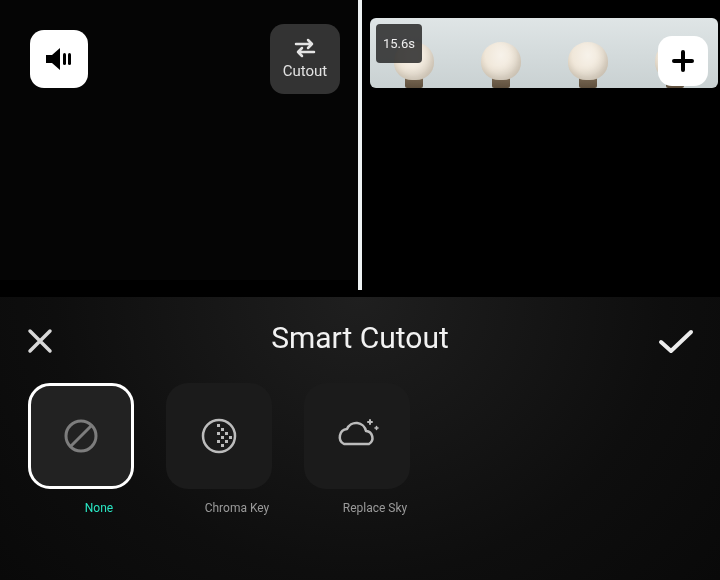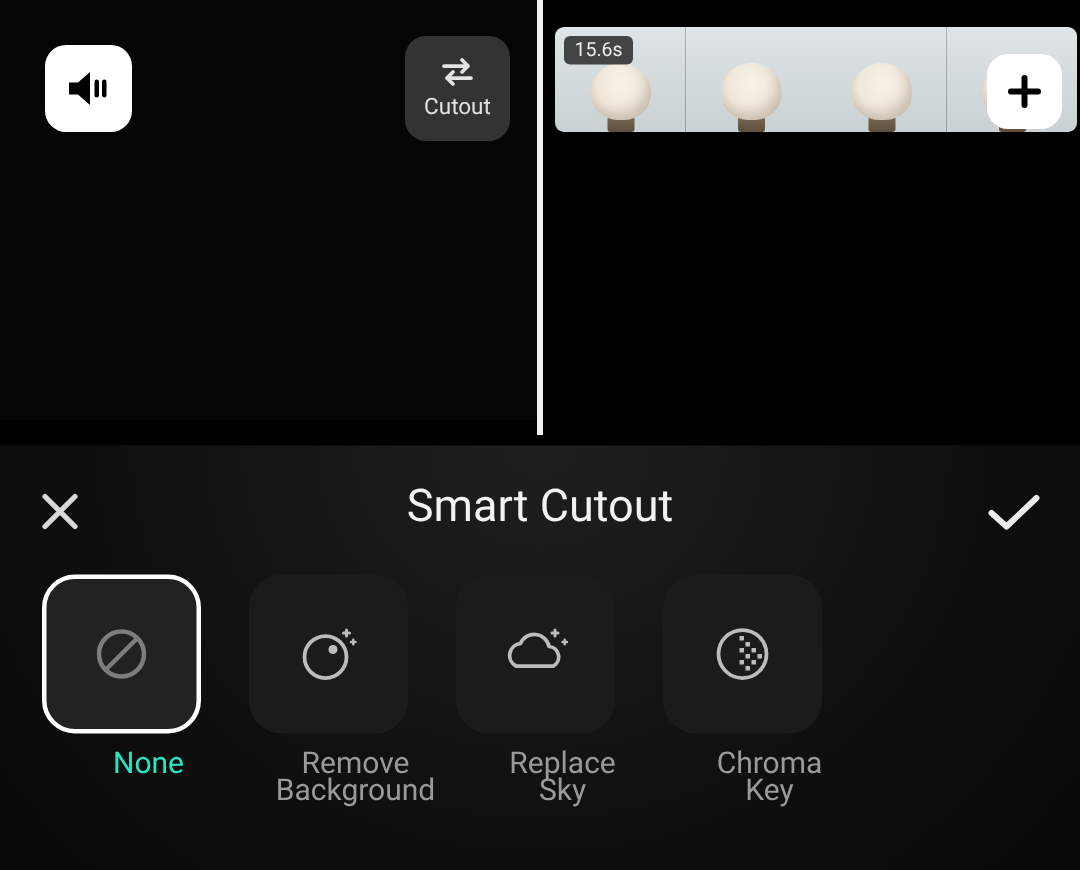--- a/index.html
+++ b/index.html
@@ -115,21 +115,21 @@
     background: linear-gradient(#7b6a55, #5e4f3d);
     border-radius: 2px;
   }
   .duration-badge {
     position: absolute;
     top: 24px;
     left: 14px;
     background: rgba(40,40,40,0.85);
     color: #eee;
     font-size: 13px;
-    padding: 2px 7px;
+    padding: 12px 7px;
     border-radius: 4px;
     z-index: 3;
   }
   .add-btn {
     position: absolute;
     top: 36px;
     right: 12px;
     width: 50px;
     height: 50px;
     background: #fff;
@@ -204,21 +204,21 @@
     align-items: center;
     justify-content: center;
     box-sizing: border-box;
   }
   .option.selected .tile {
     background: #222;
     border: 3px solid #fff;
   }
   .option .label {
     margin-top: 10px;
-    font-size: 20px;
+    font-size: 12px;
     line-height: 18px;
     text-align: center;
     color: #9a9a9a;
     white-space: pre-line;
     margin-left: 36px;
   }
   .option.selected .label {
     color: #29e6c3;
   }
   .highlight-box {
@@ -304,48 +304,21 @@
           <span>
             <svg width="42" height="42" viewBox="0 0 42 42">
               <circle cx="21" cy="21" r="15" stroke="#7d7d7d" stroke-width="3" fill="none"></circle>
               <line x1="11" y1="31" x2="31" y2="11" stroke="#7d7d7d" stroke-width="3"></line>
             </svg>
           </span>
         </div>
         <div class="label">None</div>
       </div>
 
-      <div class="option">
-        <div class="tile">
-          <span>
-            <svg width="46" height="46" viewBox="0 0 46 46">
-              <circle cx="21" cy="25" r="14" stroke="#bcbcbc" stroke-width="2.5" fill="none"></circle>
-              <circle cx="26" cy="20" r="3" fill="#bcbcbc"></circle>
-              <path d="M33 9 L37 9 M35 7 L35 11" stroke="#bcbcbc" stroke-width="2" stroke-linecap="round"></path>
-              <path d="M38 15 L41 15 M39.5 13.5 L39.5 16.5" stroke="#bcbcbc" stroke-width="1.6" stroke-linecap="round"></path>
-            </svg>
-          </span>
-        </div>
-        <div class="label">Remove
-Background</div>
-      </div>
-
-
-      <div class="option">
-        <div class="tile">
-          <span>
-            <svg width="50" height="40" viewBox="0 0 50 40">
-              <path d="M12 28 a8 8 0 0 1 3 -15 a10 10 0 0 1 19 2 a7 7 0 0 1 3 13 Z" fill="none" stroke="#bcbcbc" stroke-width="2.5" stroke-linejoin="round"></path>
-              <path d="M36 6 L40 6 M38 4 L38 8" stroke="#bcbcbc" stroke-width="2" stroke-linecap="round"></path>
-              <path d="M43 12 L46 12 M44.5 10.5 L44.5 13.5" stroke="#bcbcbc" stroke-width="1.6" stroke-linecap="round"></path>
-            </svg>
-          </span>
-        </div>
-        <div class="label">Replace Sky</div>
-      </div>
+
 
       <div class="option">
         <div class="tile">
           <span>
             <svg width="44" height="44" viewBox="0 0 44 44">
               <circle cx="22" cy="22" r="16" stroke="#bcbcbc" stroke-width="2.5" fill="none"></circle>
               <g fill="#bcbcbc">
                 <rect x="20" y="10" width="3" height="3"></rect>
                 <rect x="24" y="14" width="3" height="3"></rect>
                 <rect x="20" y="18" width="3" height="3"></rect>
@@ -355,16 +328,29 @@
                 <rect x="28" y="18" width="3" height="3"></rect>
                 <rect x="28" y="26" width="3" height="3"></rect>
                 <rect x="32" y="22" width="3" height="3"></rect>
               </g>
             </svg>
           </span>
         </div>
         <div class="label">Chroma Key</div>
       </div>
 
+      <div class="option">
+        <div class="tile">
+          <span>
+            <svg width="50" height="40" viewBox="0 0 50 40">
+              <path d="M12 28 a8 8 0 0 1 3 -15 a10 10 0 0 1 19 2 a7 7 0 0 1 3 13 Z" fill="none" stroke="#bcbcbc" stroke-width="2.5" stroke-linejoin="round"></path>
+              <path d="M36 6 L40 6 M38 4 L38 8" stroke="#bcbcbc" stroke-width="2" stroke-linecap="round"></path>
+              <path d="M43 12 L46 12 M44.5 10.5 L44.5 13.5" stroke="#bcbcbc" stroke-width="1.6" stroke-linecap="round"></path>
+            </svg>
+          </span>
+        </div>
+        <div class="label">Replace Sky</div>
+      </div>
+
     </div>
   </div>
 
 </div>
 
 </body></html>

